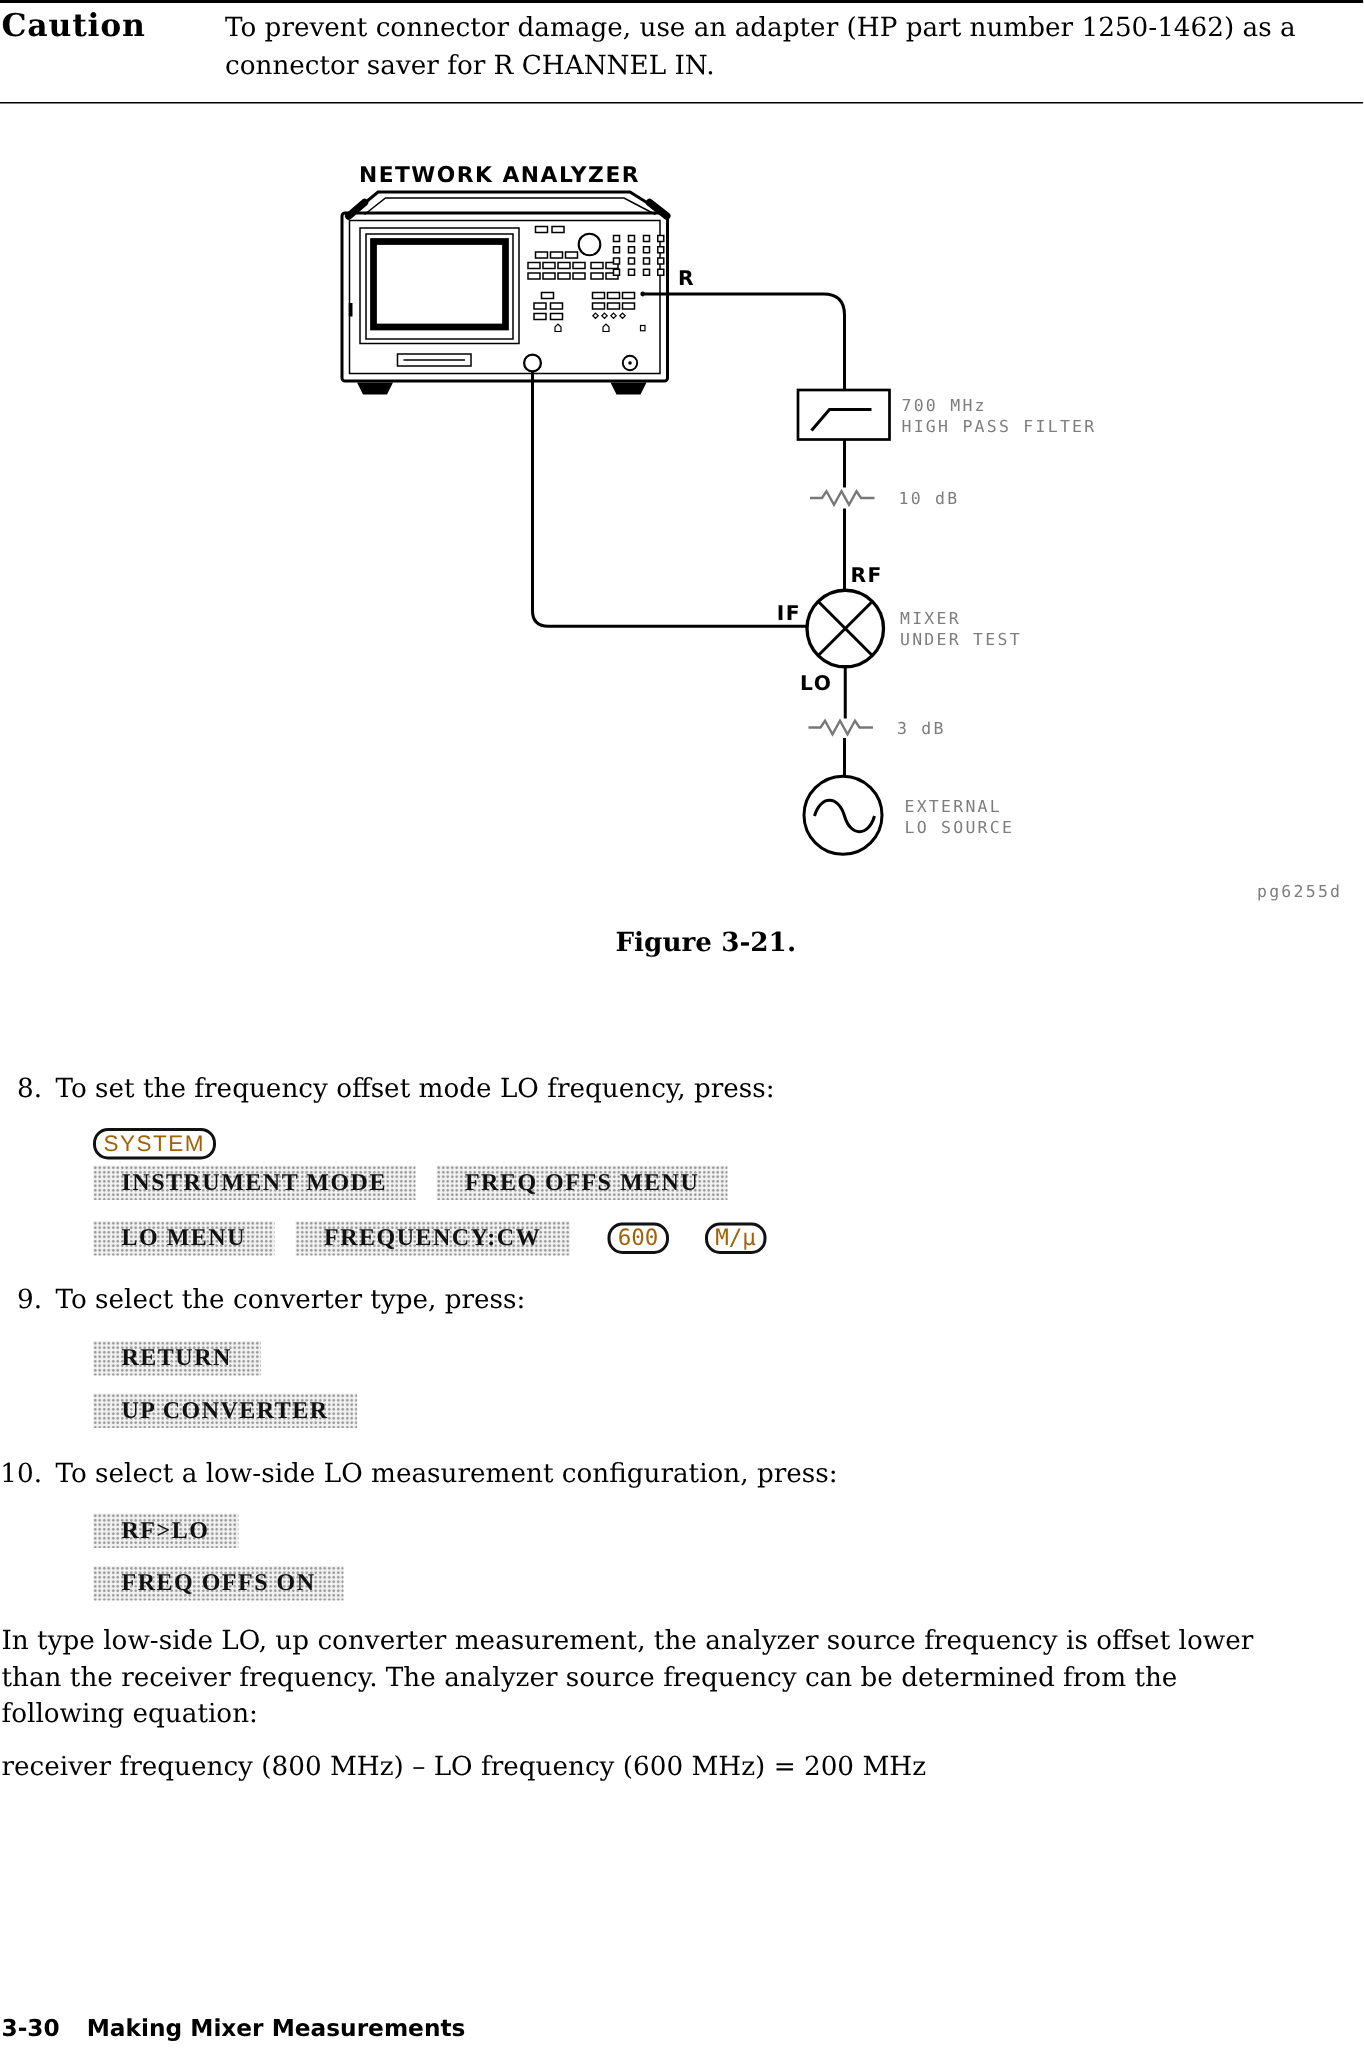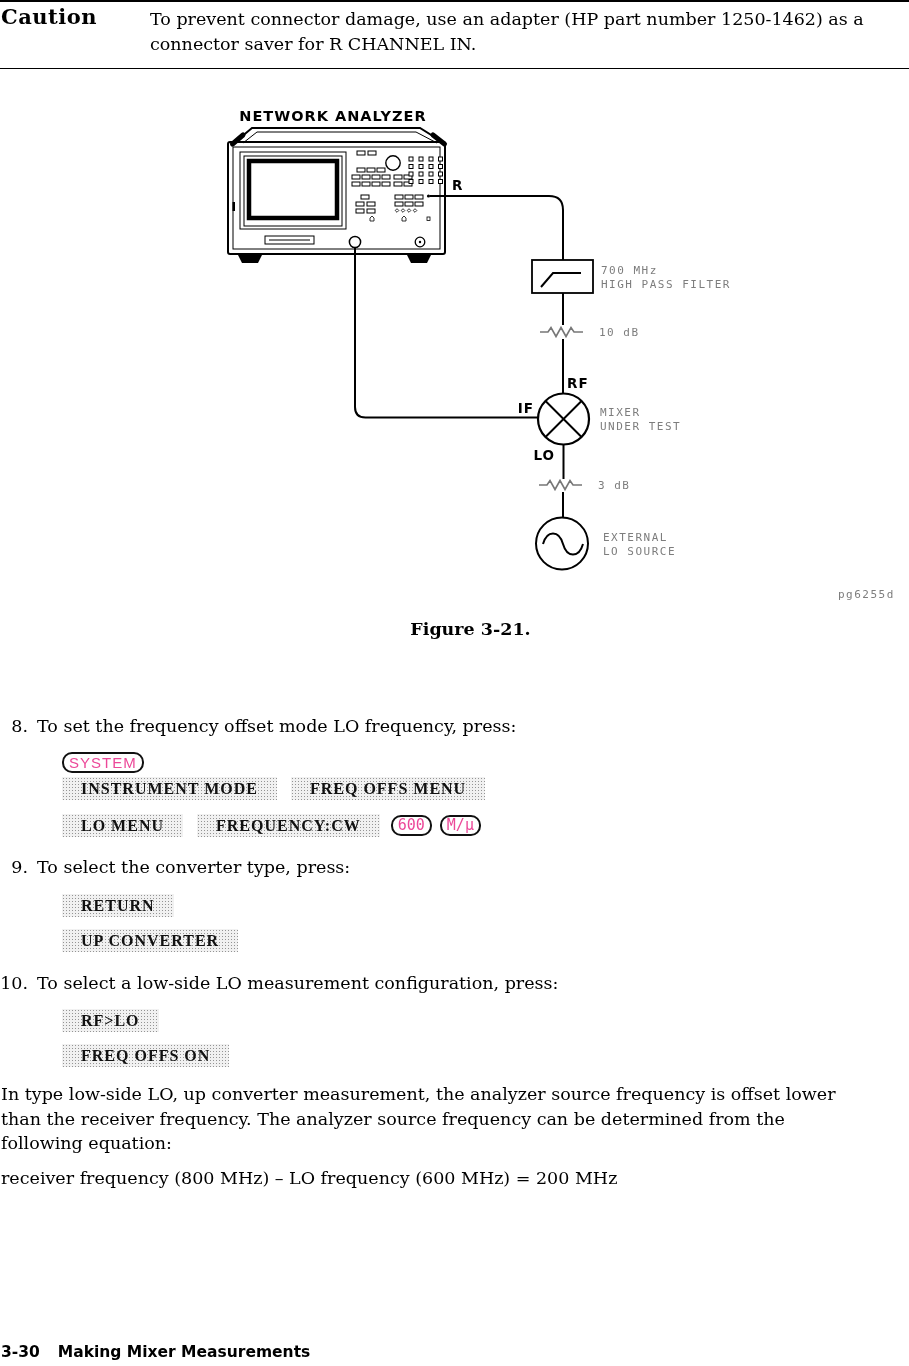--- a/index.html
+++ b/index.html
@@ -14,21 +14,21 @@
   .stephead{left:0;font-size:17.5px;white-space:nowrap;}
   .stephead .num{display:inline-block;width:28px;text-align:right;}
   .stephead .txt{margin-left:9px;}
   .keyrow{left:62px;white-space:nowrap;}
   .softkey{display:inline-block;font-family:Liberation Serif, serif;font-weight:700;
            font-size:16px;letter-spacing:1px;color:#111;line-height:19px;padding:2px 19px;
            background-color:#f1f1f1;
            background-image:radial-gradient(circle,#949494 0.7px,rgba(0,0,0,0) 0.95px);
            background-size:3px 3px;vertical-align:middle;margin-right:14px;}
   .hardkey{display:inline-block;font-family:"Liberation Sans","DejaVu Sans",sans-serif;
-           font-size:15px;letter-spacing:1px;color:#ec4899;border:2px solid #111;border-radius:10px;
+           font-size:15px;letter-spacing:1px;color:#a16207;border:2px solid #111;border-radius:10px;
            padding:0 5px;line-height:17px;vertical-align:middle;margin-right:12px;background:#fff;}
   .hardkey.mono{font-family:"DejaVu Sans Mono",monospace;font-size:15px;letter-spacing:0;}
   .bodypara{left:1px;top:1082px;font-size:17.5px;line-height:24.5px;white-space:nowrap;}
   .equation{left:1px;top:1168px;font-size:17.5px;white-space:nowrap;}
   .footer{left:1px;top:1343px;display:flex;gap:18px;align-items:baseline;
           font-family:"DejaVu Sans",sans-serif;font-weight:700;font-size:15.5px;}
   
   .ln{fill:none;stroke:#000;}
   .btn{fill:#fff;stroke:#000;stroke-width:1;}
   .wire{fill:none;stroke:#000;stroke-width:2;}
@@ -195,21 +195,21 @@
   <div class="abs stephead" style="top:716px;">
     <span class="num">8.</span><span class="txt">To set the frequency offset mode LO frequency, press:</span>
   </div>
   <div class="abs keyrow" style="top:752px;">
     <span class="hardkey">SYSTEM</span>
   </div>
   <div class="abs keyrow" style="top:777px;">
     <span class="softkey">INSTRUMENT MODE</span><span class="softkey">FREQ OFFS MENU</span>
   </div>
   <div class="abs keyrow" style="top:814px;">
-    <span class="softkey" style="">LO MENU</span><span class="softkey" style="margin-right:11px;text-align:center;">FREQUENCY:CW</span><span class="hardkey mono" style="margin-right:8px;">600</span><span class="hardkey mono">M/μ</span>
+    <span class="softkey" style="">LO MENU</span><span class="softkey" style="margin-right:25px;text-align:center;">FREQUENCY:CW</span><span class="hardkey mono" style="margin-right:24px;">600</span><span class="hardkey mono">M/μ</span>
   </div>
 
   <div class="abs stephead" style="top:857px;">
     <span class="num">9.</span><span class="txt">To select the converter type, press:</span>
   </div>
   <div class="abs keyrow" style="top:894px;">
     <span class="softkey">RETURN</span>
   </div>
   <div class="abs keyrow" style="top:929px;">
     <span class="softkey">UP CONVERTER</span>

